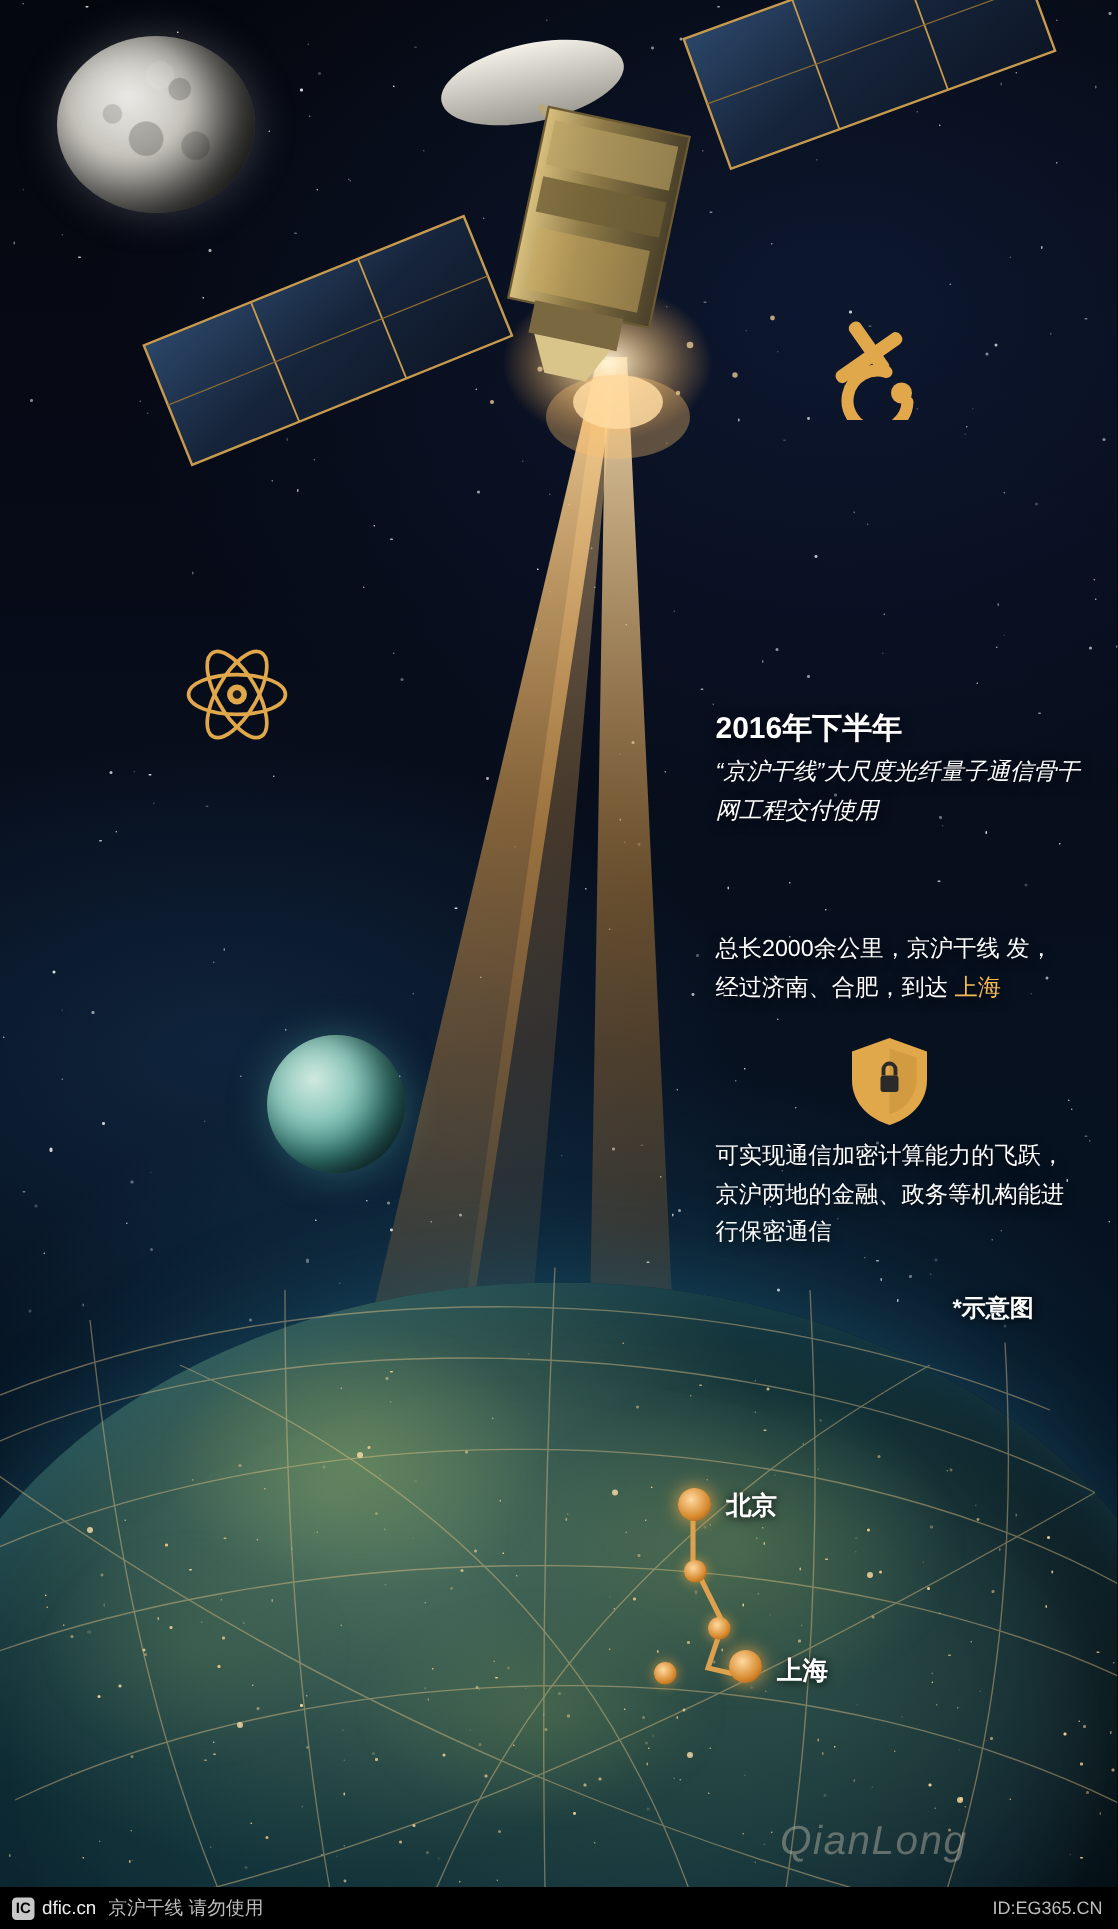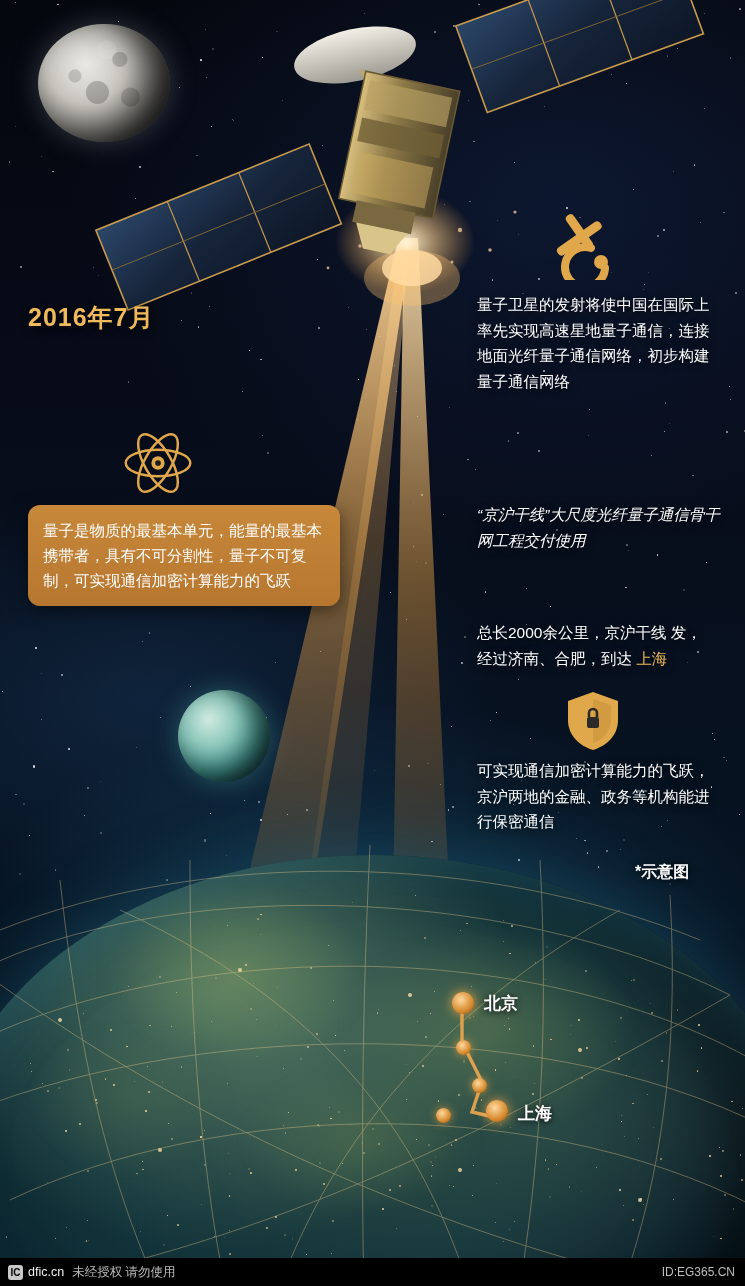--- a/index.html
+++ b/index.html
@@ -459,46 +459,44 @@
       <circle cx="400" cy="230" r="2.2"></circle>
         <circle cx="430" cy="250" r="1.8"></circle>
       <circle cx="455" cy="212" r="1.6"></circle>
         <circle cx="392" cy="262" r="1.5"></circle>
       <circle cx="300" cy="246" r="1.7"></circle>
         <circle cx="268" cy="268" r="1.4"></circle>
     </g>
   </svg>
 
   <div class="t-title">
-    <div>2016年7月</div>
   </div>
 
   <svg class="icon-atom" viewBox="0 0 80 80">
     <g fill="none" stroke="#e0a74b" stroke-width="2.6">
       <ellipse cx="40" cy="40" rx="34" ry="14"></ellipse>
       <ellipse cx="40" cy="40" rx="34" ry="14" transform="rotate(60 40 40)"></ellipse>
       <ellipse cx="40" cy="40" rx="34" ry="14" transform="rotate(-60 40 40)"></ellipse>
     </g>
     <circle cx="40" cy="40" r="7" fill="#e0a74b"></circle>
     <circle cx="40" cy="40" r="3" fill="#1a1a1a"></circle>
   </svg>
 
-  <div class="callout">量子是物质的最基本单元，能量的最基本携带者，具有不可分割性，量子不可复制，可实现通信加密计算能力的飞跃</div>
 
   <svg class="icon-antenna" viewBox="0 0 90 72">
     <g fill="#e0a74b">
       <rect x="8" y="26" width="52" height="9" rx="4" transform="rotate(-35 34 30)"></rect>
       <rect x="30" y="4" width="9" height="40" rx="4" transform="rotate(-35 34 24)"></rect>
       <path d="M46 40a20 20 0 1 0 14 20" fill="none" stroke="#e0a74b" stroke-width="8" stroke-linecap="round"></path>
       <circle cx="56" cy="54" r="7"></circle>
     </g>
   </svg>
 
-  <div class="rtext r1">量子卫星的发射将使中国在国际上率先实现高速星地量子通信，连接地面光纤量子通信网络，初步构建量子通信网络</div>
-
+
+  <div class="rtext r2h">2016年下半年</div>
   <div class="rtext r2">“京沪干线”大尺度光纤量子通信骨干网工程交付使用</div>
 
   <div class="rtext r3">
     <span>总长2000余公里，京沪干线</span>
     <span>发，经过济南、合肥，到达</span>
     <span class="hl">上海</span>
   </div>
 
   <svg class="icon-shield" viewBox="0 0 56 62">
     <path d="M28 2 L53 11 V30 C53 46 41 56 28 60 C15 56 3 46 3 30 V11 Z" fill="#e0a74b"></path>
@@ -804,21 +802,22 @@
     <path d="M62 42 L62 82 L82 122 L72 152 L98 158" fill="none" stroke="#e7a44f" stroke-width="3.4" opacity="0.95"></path>
   </svg>
   <div class="marker" style="left:452px;top:992px;"></div>
   <div class="citylabel" style="left:484px;top:992px;">北京</div>
   <div class="marker small" style="left:456px;top:1040px;"></div>
   <div class="marker small" style="left:472px;top:1078px;"></div>
   <div class="marker small" style="left:436px;top:1108px;"></div>
   <div class="marker" style="left:486px;top:1100px;"></div>
   <div class="citylabel" style="left:518px;top:1102px;">上海</div>
 
+  <div class="wm">QianLong</div>
 
   <div class="footer">
     <span class="cmark">IC</span>
     <span class="site">dfic.cn</span>
-    <span class="note">未经授权 请勿使用</span>
+    <span class="note">京沪干线 请勿使用</span>
     <span class="right">ID:EG365.CN</span>
   </div>
 
 </div>
 
 </body></html>

